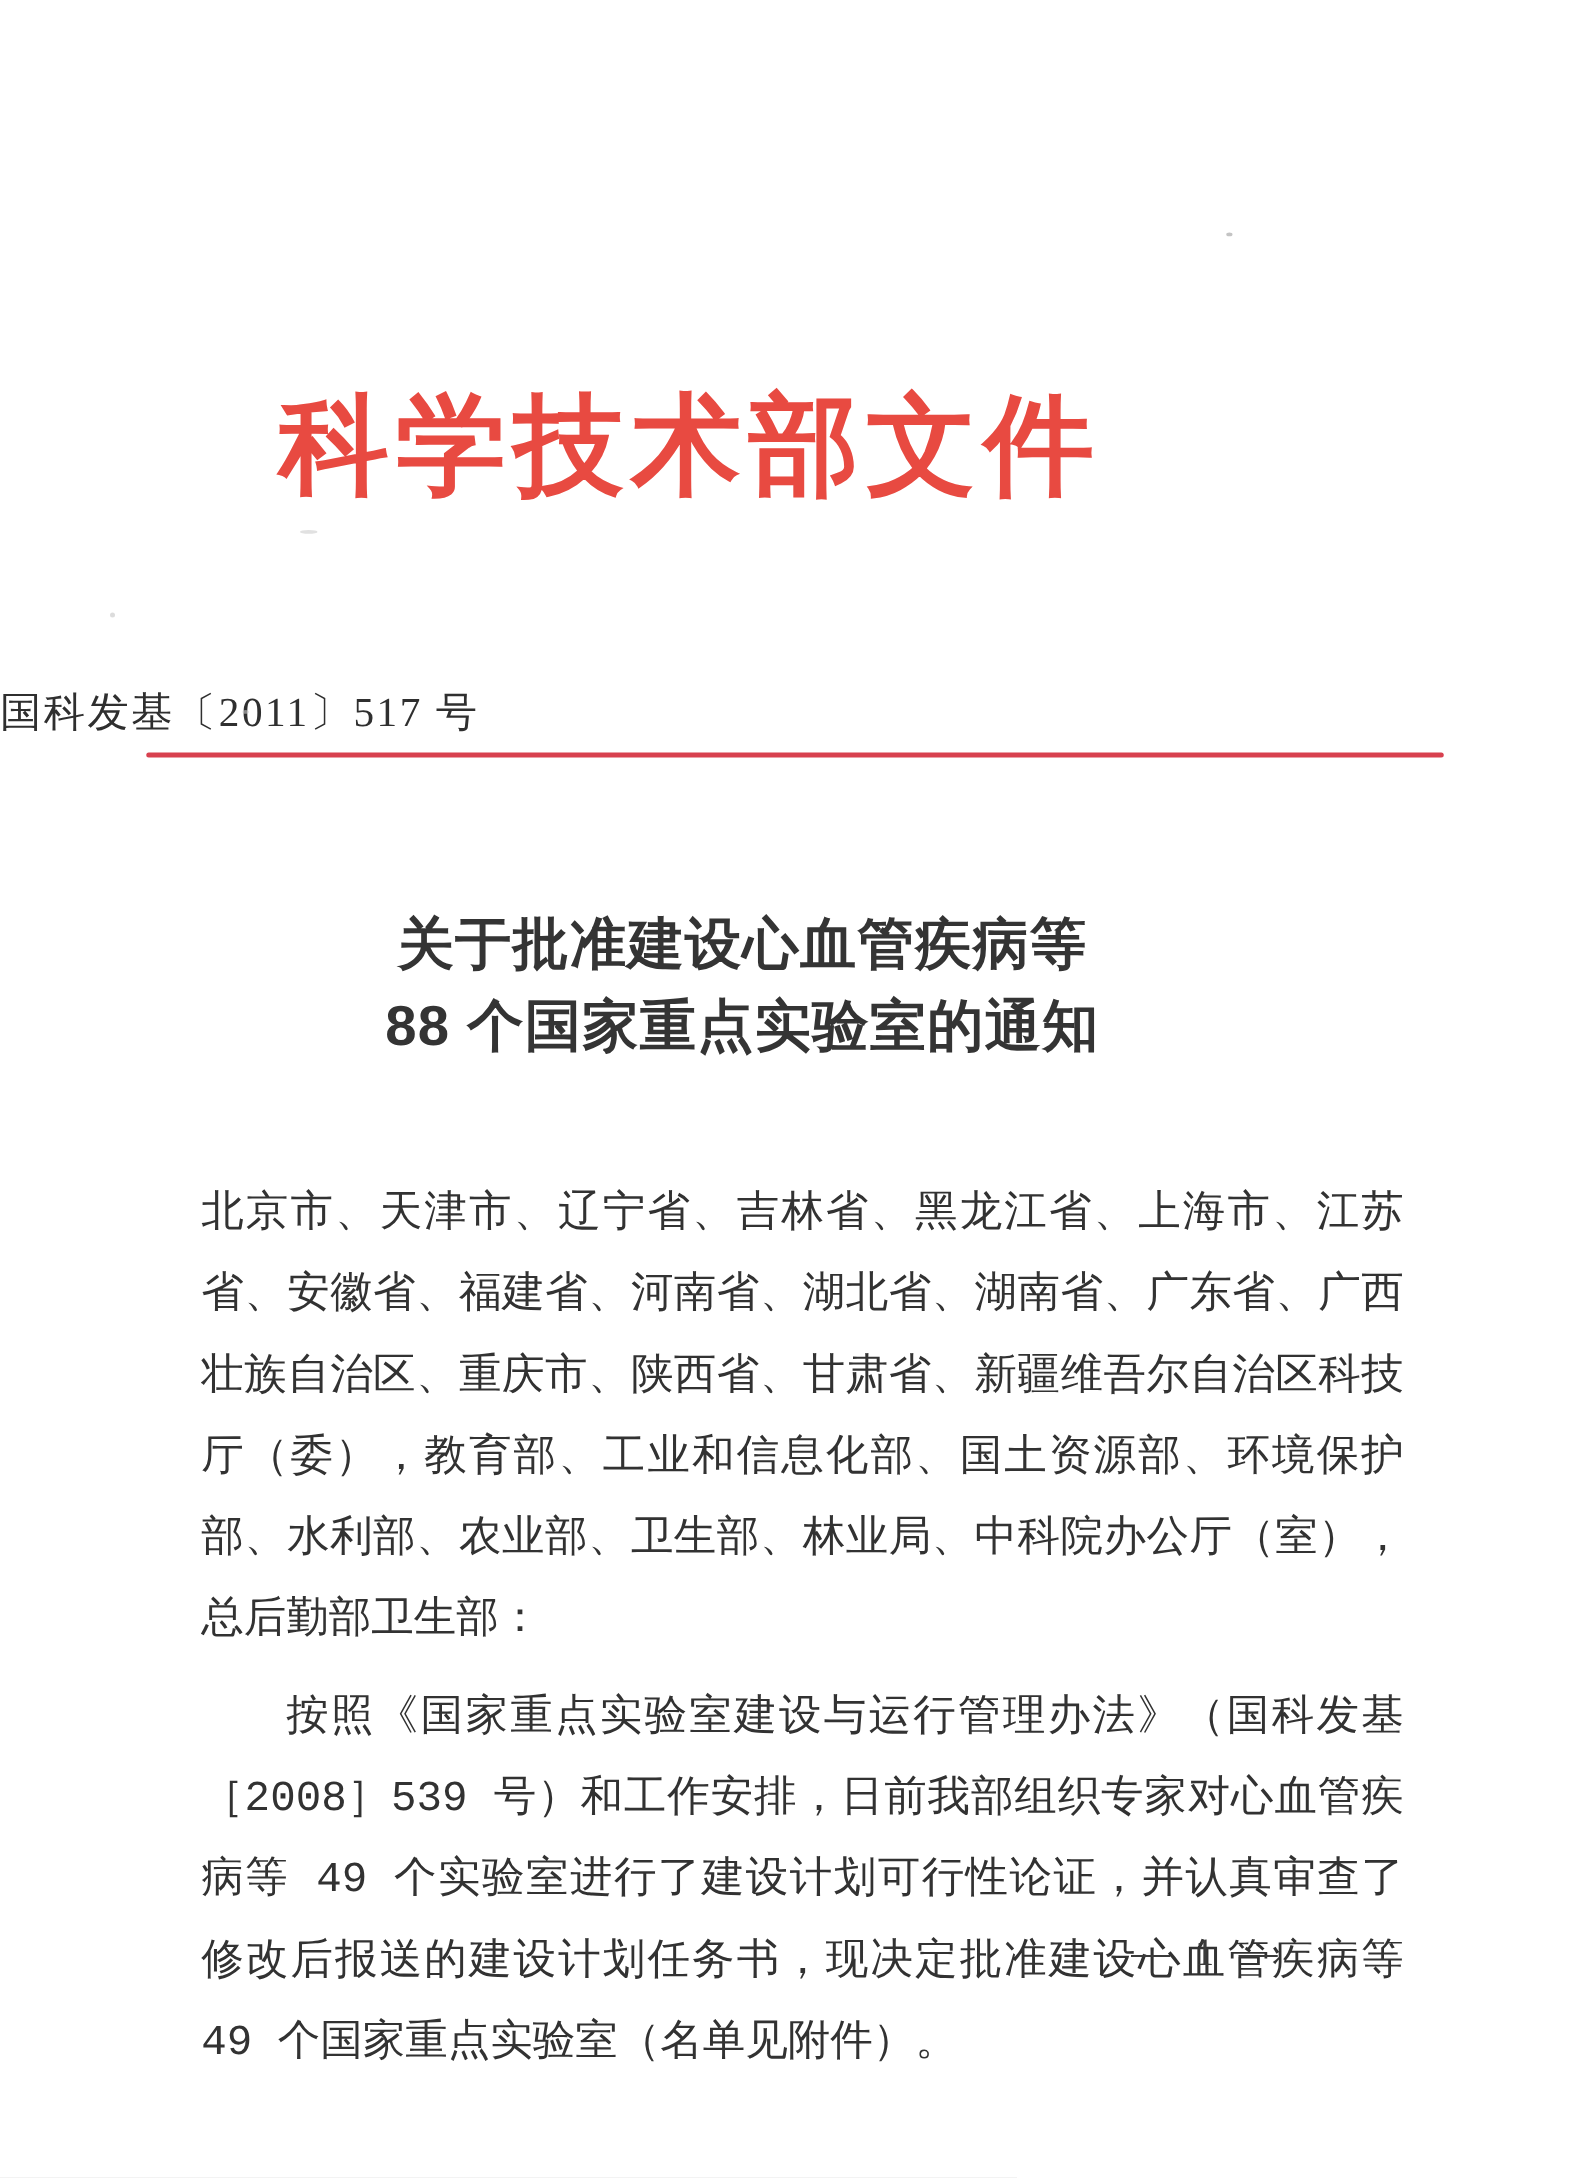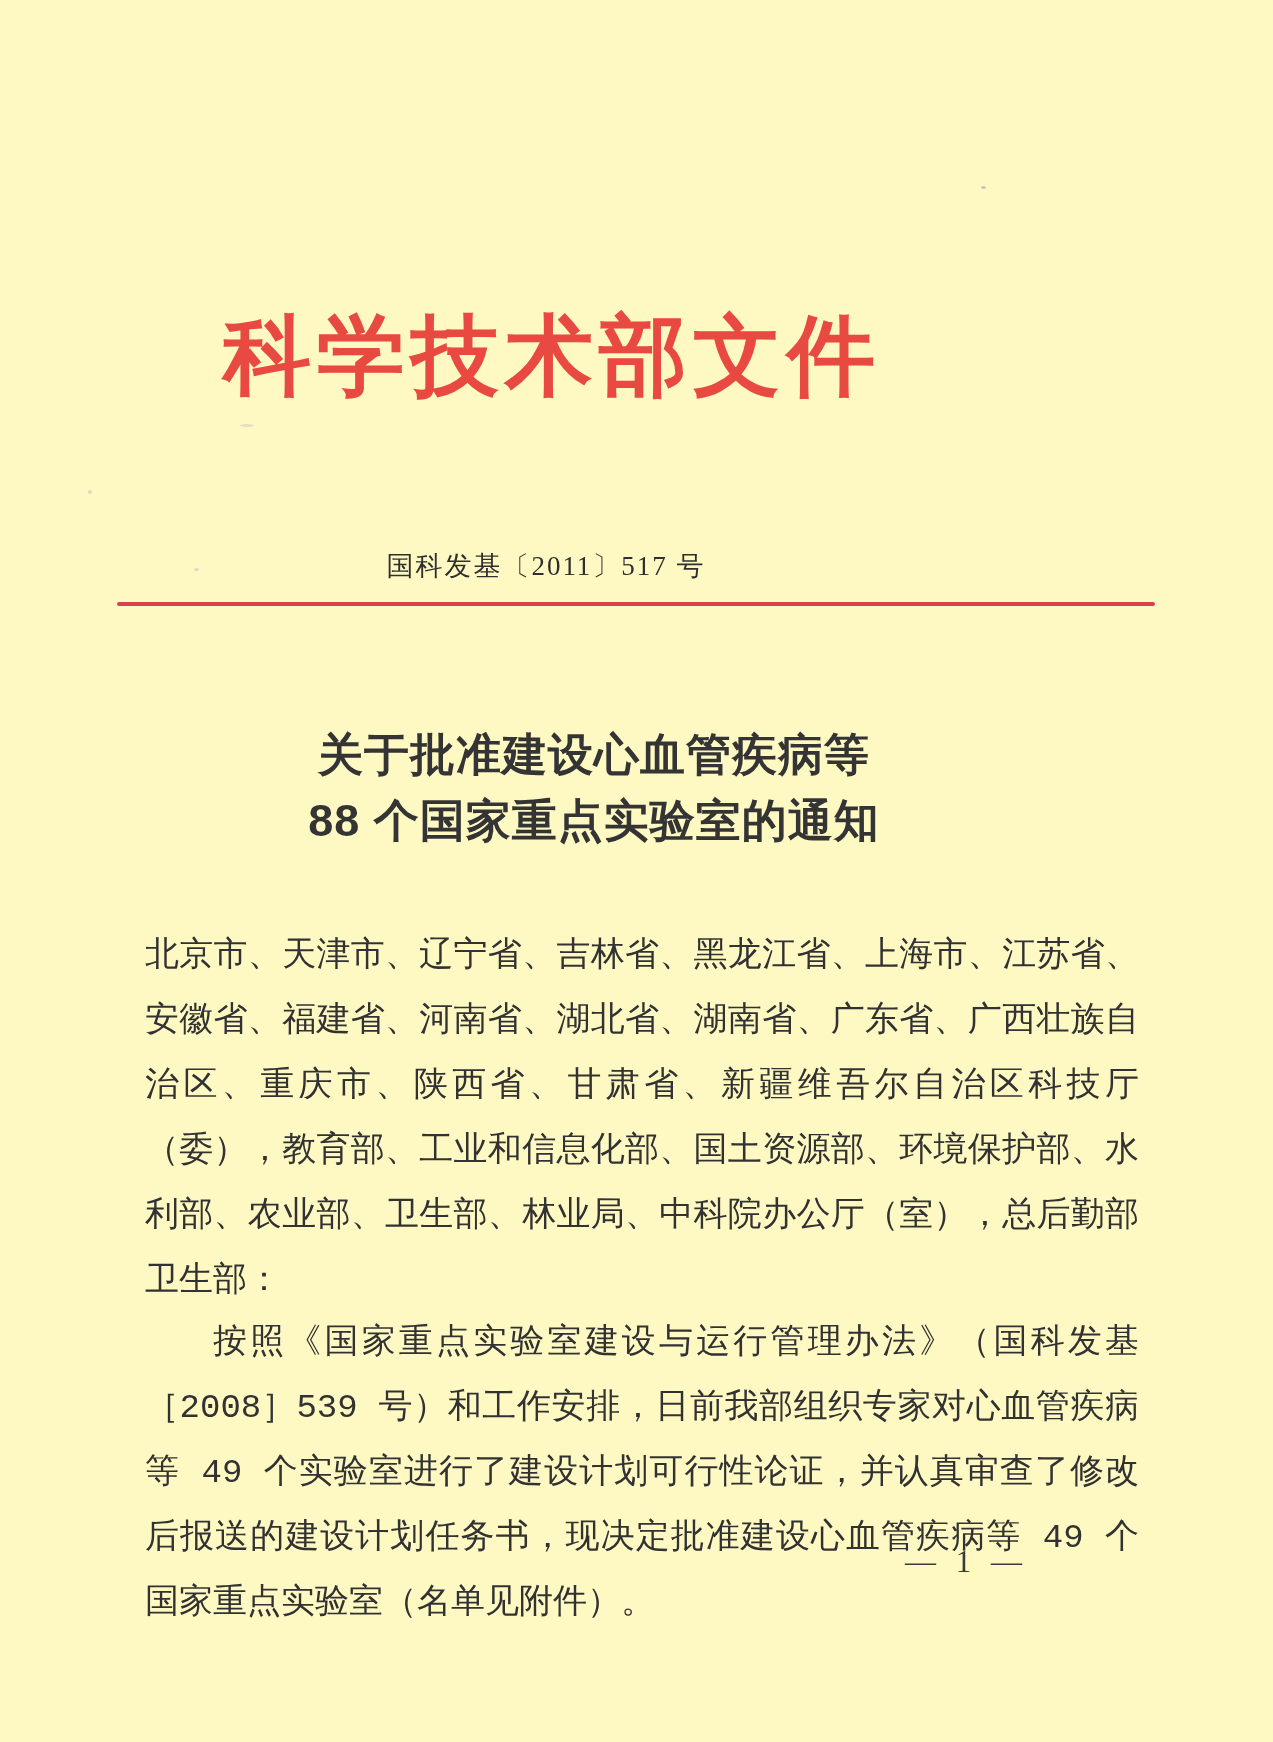--- a/index.html
+++ b/index.html
@@ -5,21 +5,21 @@
   html, body {
     margin: 0;
     padding: 0;
     background: #e9e9e9;
   }
   .page {
     position: relative;
     width: 1273px;
     height: 1742px;
     margin: 0 auto;
-    background: #fef9c3;
+    background: #ffffff;
     overflow: hidden;
     font-family: "Liberation Serif", serif;
     color: #3d3d3d;
   }
   
   .agency-title {
     position: absolute;
     top: 308px;
     left: 0;
     width: 1104px;
@@ -30,22 +30,21 @@
     letter-spacing: 6px;
     line-height: 1.1;
     white-space: nowrap;
   }
   
   .doc-number {
     position: absolute;
     top: 548px;
     left: 0;
     width: 1092px;
-    text-align: center;
-    font-size: 27px;
+    font-size: 33px;
     letter-spacing: 2px;
     color: #2f2f2f;
   }
   
   .red-rule {
     position: absolute;
     top: 602px;
     left: 117px;
     width: 1038px;
     height: 4px;
@@ -71,21 +70,21 @@
     top: 921px;
     left: 145px;
     width: 994px;
     font-size: 34px;
     line-height: 65px;
     color: #323232;
     text-align: justify;
     text-justify: inter-character;
   }
   .body-text p {
-    margin: 0;
+    margin: 16px;
     padding: 0;
   }
   .body-text p.indented {
     text-indent: 2em;
     font-family: Liberation Mono, monospace;
   }
   
   .page-number {
     position: absolute;
     top: 1544px;

